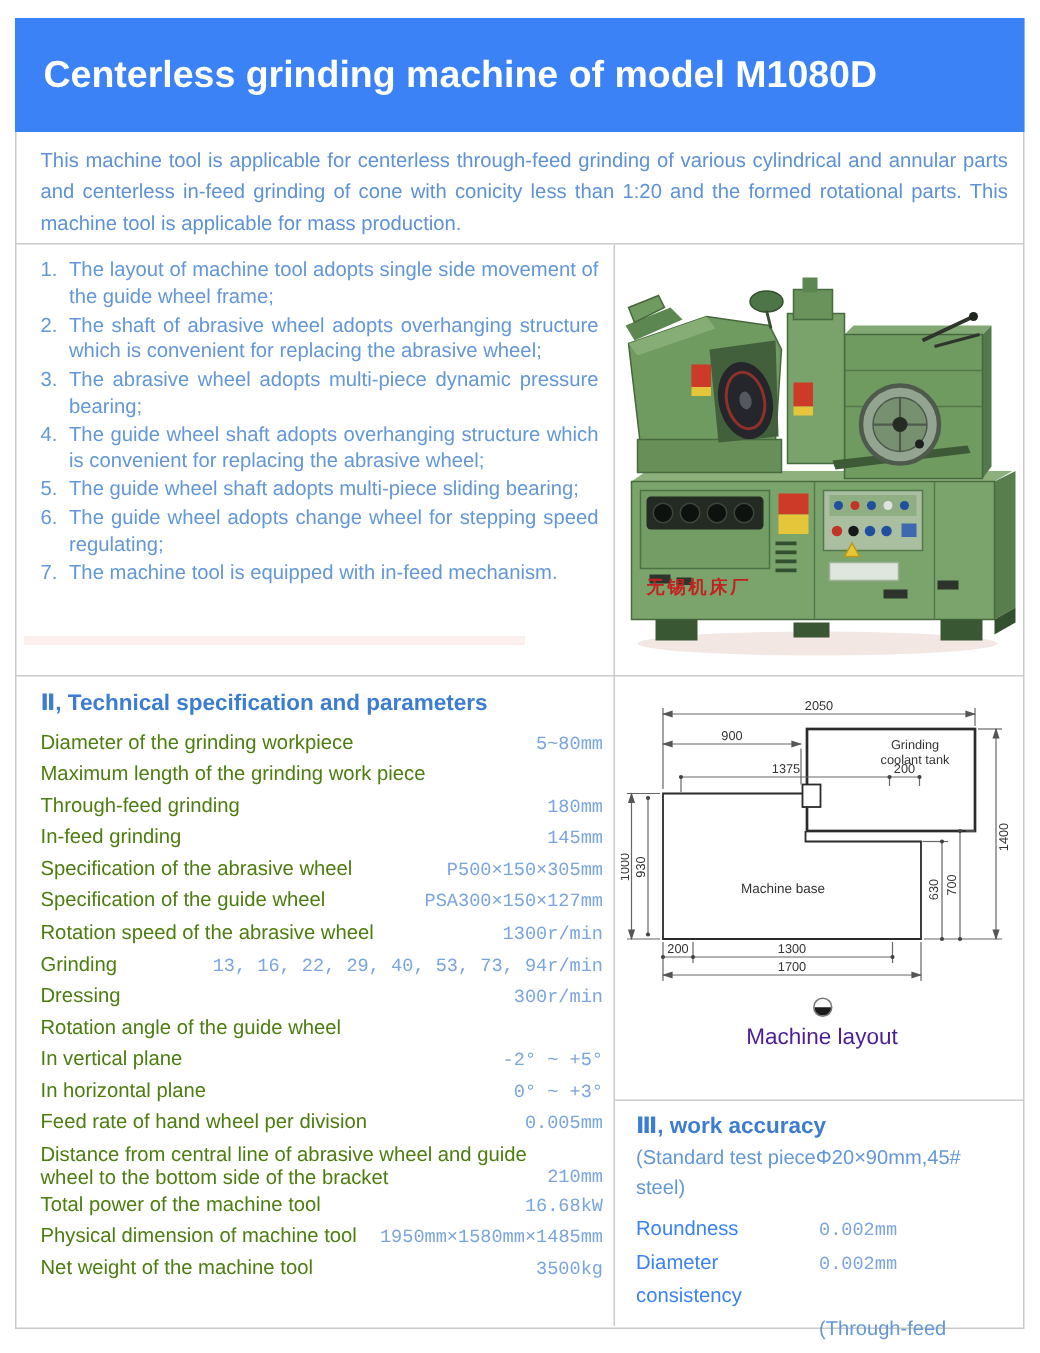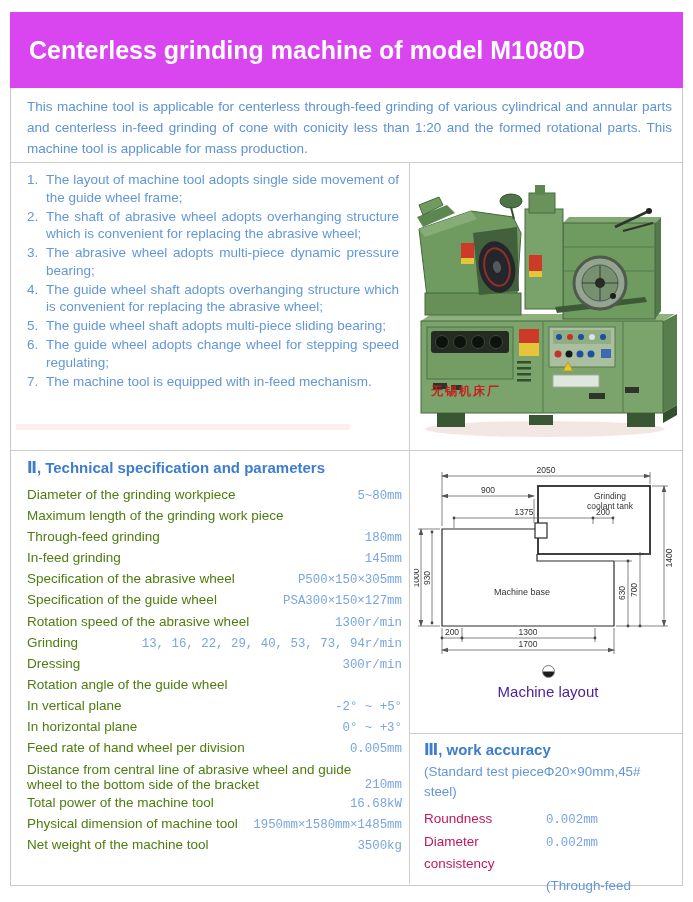--- a/index.html
+++ b/index.html
@@ -1,19 +1,19 @@
 <!DOCTYPE html>
 <html><head>
 <meta charset="utf-8">
 <style>
   html,body{margin:0;padding:0;background:#ffffff;}
   .page{position:relative;width:693px;height:902px;background:#fff;overflow:hidden;
         font-family:"Liberation Sans","DejaVu Sans",sans-serif;}
   .frame{position:absolute;left:10px;top:12px;width:671px;height:872px;border:1px solid #c9c9c9;}
-  .titlebar{position:absolute;left:10px;top:12px;width:673px;height:76px;background:#d946ef;}
+  .titlebar{position:absolute;left:10px;top:12px;width:673px;height:76px;background:#3b82f6;}
   .titlebar h1{margin:0;padding-left:19px;line-height:76px;font-size:25px;font-weight:bold;color:#ffffff;letter-spacing:0;}
   .intro{position:absolute;left:27px;top:96px;width:645px;margin:0;font-size:13.5px;line-height:21px;
          color:#5e92d4;text-align:justify;}
   .hdiv{position:absolute;height:1px;background:#cccccc;}
   .hdiv-1{left:10px;top:162px;width:672px;}
   .hdiv-2{left:10px;top:450px;width:672px;}
   .hdiv-3{left:410px;top:733px;width:272px;}
   .vdiv{position:absolute;left:409px;top:163px;width:1px;height:721px;background:#cccccc;}
   h2{margin:0;font-size:15px;font-weight:bold;color:#3d7dd1;}
   .sec1{position:absolute;left:27px;top:171px;width:372px;}
@@ -36,21 +36,21 @@
   .layout-marker{position:absolute;left:542px;top:665px;width:13px;height:13px;border-radius:50%;
                  border:1px solid #777;box-sizing:border-box;
                  background:linear-gradient(#ffffff 47%,#1c1c1c 53%);}
   .layout-caption{position:absolute;left:414px;top:683px;width:268px;text-align:center;
                   font-size:15px;color:#4c1d95;}
   .sec3{position:absolute;left:424px;top:741px;width:252px;}
   .sec3 h2{margin-bottom:3px;}
   .sec3-sub{font-size:13.4px;color:#6397d7;line-height:20px;margin-bottom:6px;}
   .acc-row{line-height:22px;}
   .acc-main{display:flex;align-items:baseline;}
-  .acc-label{flex:none;width:122px;color:#be185d;font-size:13.5px;}
+  .acc-label{flex:none;width:122px;color:#3b82f6;font-size:13.5px;}
   .acc-value{font-family:"Liberation Mono","DejaVu Sans Mono",monospace;font-size:12.4px;color:#7aa5de;}
   .acc-note{margin-left:122px;color:#6397d7;font-size:13.4px;line-height:22px;}
   .acc-note:empty{display:none;}
 </style>
 </head>
 <body>
 
 <div class="page">
   <div class="frame"></div>
 

